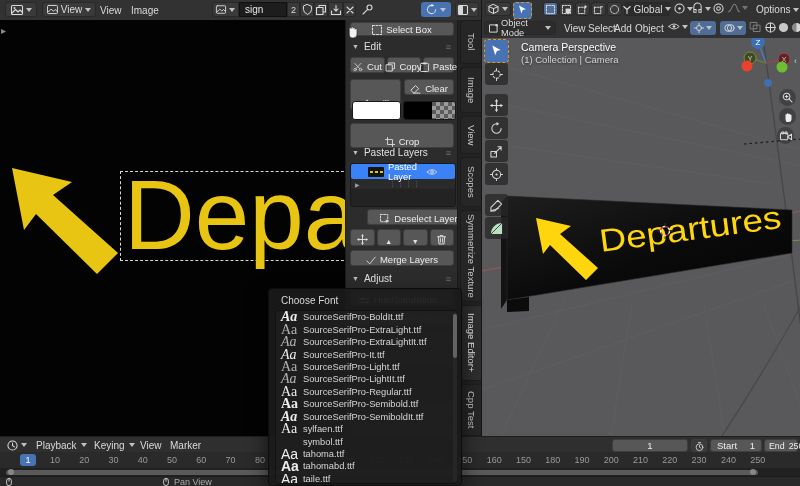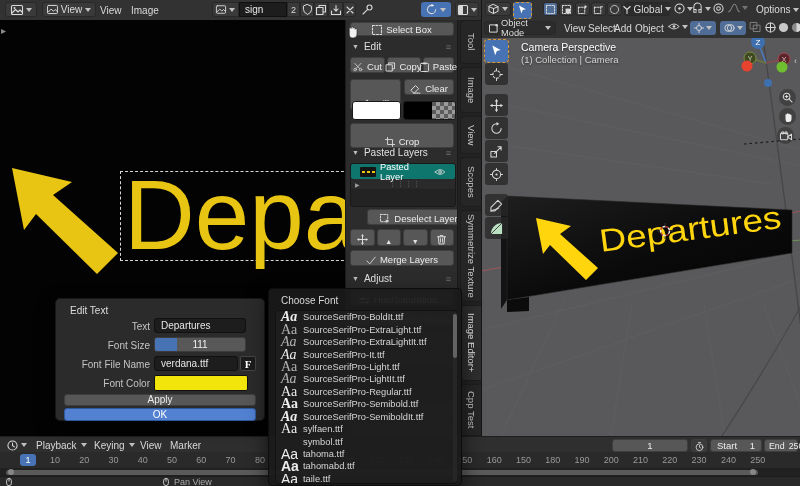--- a/index.html
+++ b/index.html
@@ -183,21 +183,21 @@
         </svg>
       <span>Crop</span>
     </div>
 
     <div class="a ph" style="left:6px;top:127px;width:100px">
       <span class="tri">▼</span>
       <span>Pasted Layers</span>
       <span class="grip" style="margin-left:auto">≡</span>
     </div>
     <div class="a" style="left:4px;top:143px;width:104px;height:42px;background:#232323;border:1px solid #191919;border-radius:3px">
-      <div style="display:flex;align-items:center;height:15px;padding:0 9px;gap:4px;background:#0f766e;border-radius:2px">
+      <div style="display:flex;align-items:center;height:15px;padding:0 17px;gap:4px;background:#3b82f6;border-radius:2px">
         <svg width="16" height="10" viewBox="0 0 16 10" style="background:#141414;border-radius:1px;flex:none">
             <path d="M2 5 H5 M7 5 H10 M12 5 H15" stroke="#e9c513" stroke-width="2"></path>
           </svg>
         <span style="font-size:9.3px;color:#ffffff;flex:1">Pasted Layer</span>
         <svg class="ig" width="12" height="8" viewBox="0 0 14 10">
             <path d="M1 5 Q7 -1 13 5 Q7 11 1 5 Z" stroke="#1d1d1d"></path>
             <circle cx="7" cy="5" r="1.6" fill="#1d1d1d" stroke="none"></circle>
           </svg>
       </div>
       <div style="display:flex;align-items:center;height:10px;padding:0 4px;background:#2a2a2a">
@@ -641,37 +641,20 @@
         <rect x="0.5" y="0.5" width="6" height="9" rx="3" stroke="#9a9a9a"></rect>
         <path d="M3.5 0.5 V4" stroke="#9a9a9a"></path>
       </svg>
     <svg class="ig" width="6" height="8" viewBox="0 0 7 10" style="position:absolute;left:163px;top:1px">
         <rect x="0.5" y="0.5" width="6" height="9" rx="3" stroke="#9a9a9a"></rect>
         <path d="M3.5 0.5 V4" stroke="#9a9a9a"></path>
       </svg>
     <span class="a" style="left:174px;top:0;font-size:9px;color:#ababab">Pan View</span>
   </div>
 
-  <div class="a" style="left:55px;top:298px;width:208px;height:121px;background:#2b2b2b;border:1px solid #171717;border-radius:5px;box-shadow:0 6px 18px rgba(0,0,0,.55);z-index:10">
-    <div class="a" style="left:14px;top:6px;font-size:10px;color:#dedede">Edit Text</div>
-    <div class="a lab" style="left:30px;top:22px;width:64px">Text</div>
-    <div class="field" style="position:absolute;left:98px;top:19px;width:92px;height:15px;padding-left:6px">Departures</div>
-    <div class="a lab" style="left:30px;top:41px;width:64px">Font Size</div>
-    <div class="a" style="left:98px;top:38px;width:92px;height:15px;background:#585858;border:1px solid #3c3c3c;border-radius:3px;overflow:hidden;box-sizing:border-box">
-      <div style="position:absolute;left:0;top:0;width:24%;height:100%;background:#4772b3"></div>
-      <div style="position:absolute;inset:0;display:flex;align-items:center;justify-content:center;font-size:10px;color:#f0f0f0">111</div>
-    </div>
-    <div class="a lab" style="left:18px;top:60px;width:76px">Font File Name</div>
-    <div class="field" style="position:absolute;left:98px;top:57px;width:84px;height:15px;padding-left:6px">verdana.ttf</div>
-    <div class="a" style="left:184px;top:57px;width:16px;height:15px;background:#1b1b1b;border:1px solid #454545;border-radius:2px;display:flex;align-items:center;justify-content:center;font-family:'Liberation Serif','DejaVu Serif',serif;font-weight:bold;font-size:11px;color:#fff;box-sizing:border-box">F</div>
-    <div class="a lab" style="left:30px;top:79px;width:64px">Font Color</div>
-    <div class="a" style="left:98px;top:76px;width:92px;height:14px;background:#f2e50b;border:1px solid #111;border-radius:2px"></div>
-    <div class="a pbtn mnemo" style="left:8px;top:95px;width:192px;height:12px;font-size:10px">Apply</div>
-    <div class="a mnemo" style="left:8px;top:109px;width:192px;height:13px;background:#5181d0;border:1px solid #2f5aa0;border-radius:3px;display:flex;align-items:center;justify-content:center;font-size:10px;color:#fff;box-sizing:border-box">OK</div>
-  </div>
 
   <div class="a" style="left:268px;top:288px;width:194px;height:198px;background:rgba(26,26,26,0.93);border:1px solid #0d0d0d;border-radius:4px;box-shadow:0 8px 20px rgba(0,0,0,.6);z-index:20;box-sizing:border-box">
     <div class="a" style="left:12px;top:6px;font-size:10px;color:#d9d9d9">Choose Font</div>
     <div class="a" style="left:6px;top:21px;width:182px;height:174px;background:rgba(34,34,34,0.6);border:1px solid #121212;border-radius:3px;overflow:hidden;box-sizing:border-box">
       <div class="frow">
           <span class="fp serif b it">Aa</span>
           <span class="fname">SourceSerifPro-BoldIt.ttf</span>
         </div>
       <div class="frow">
           <span class="fp serif lt">Aa</span>

